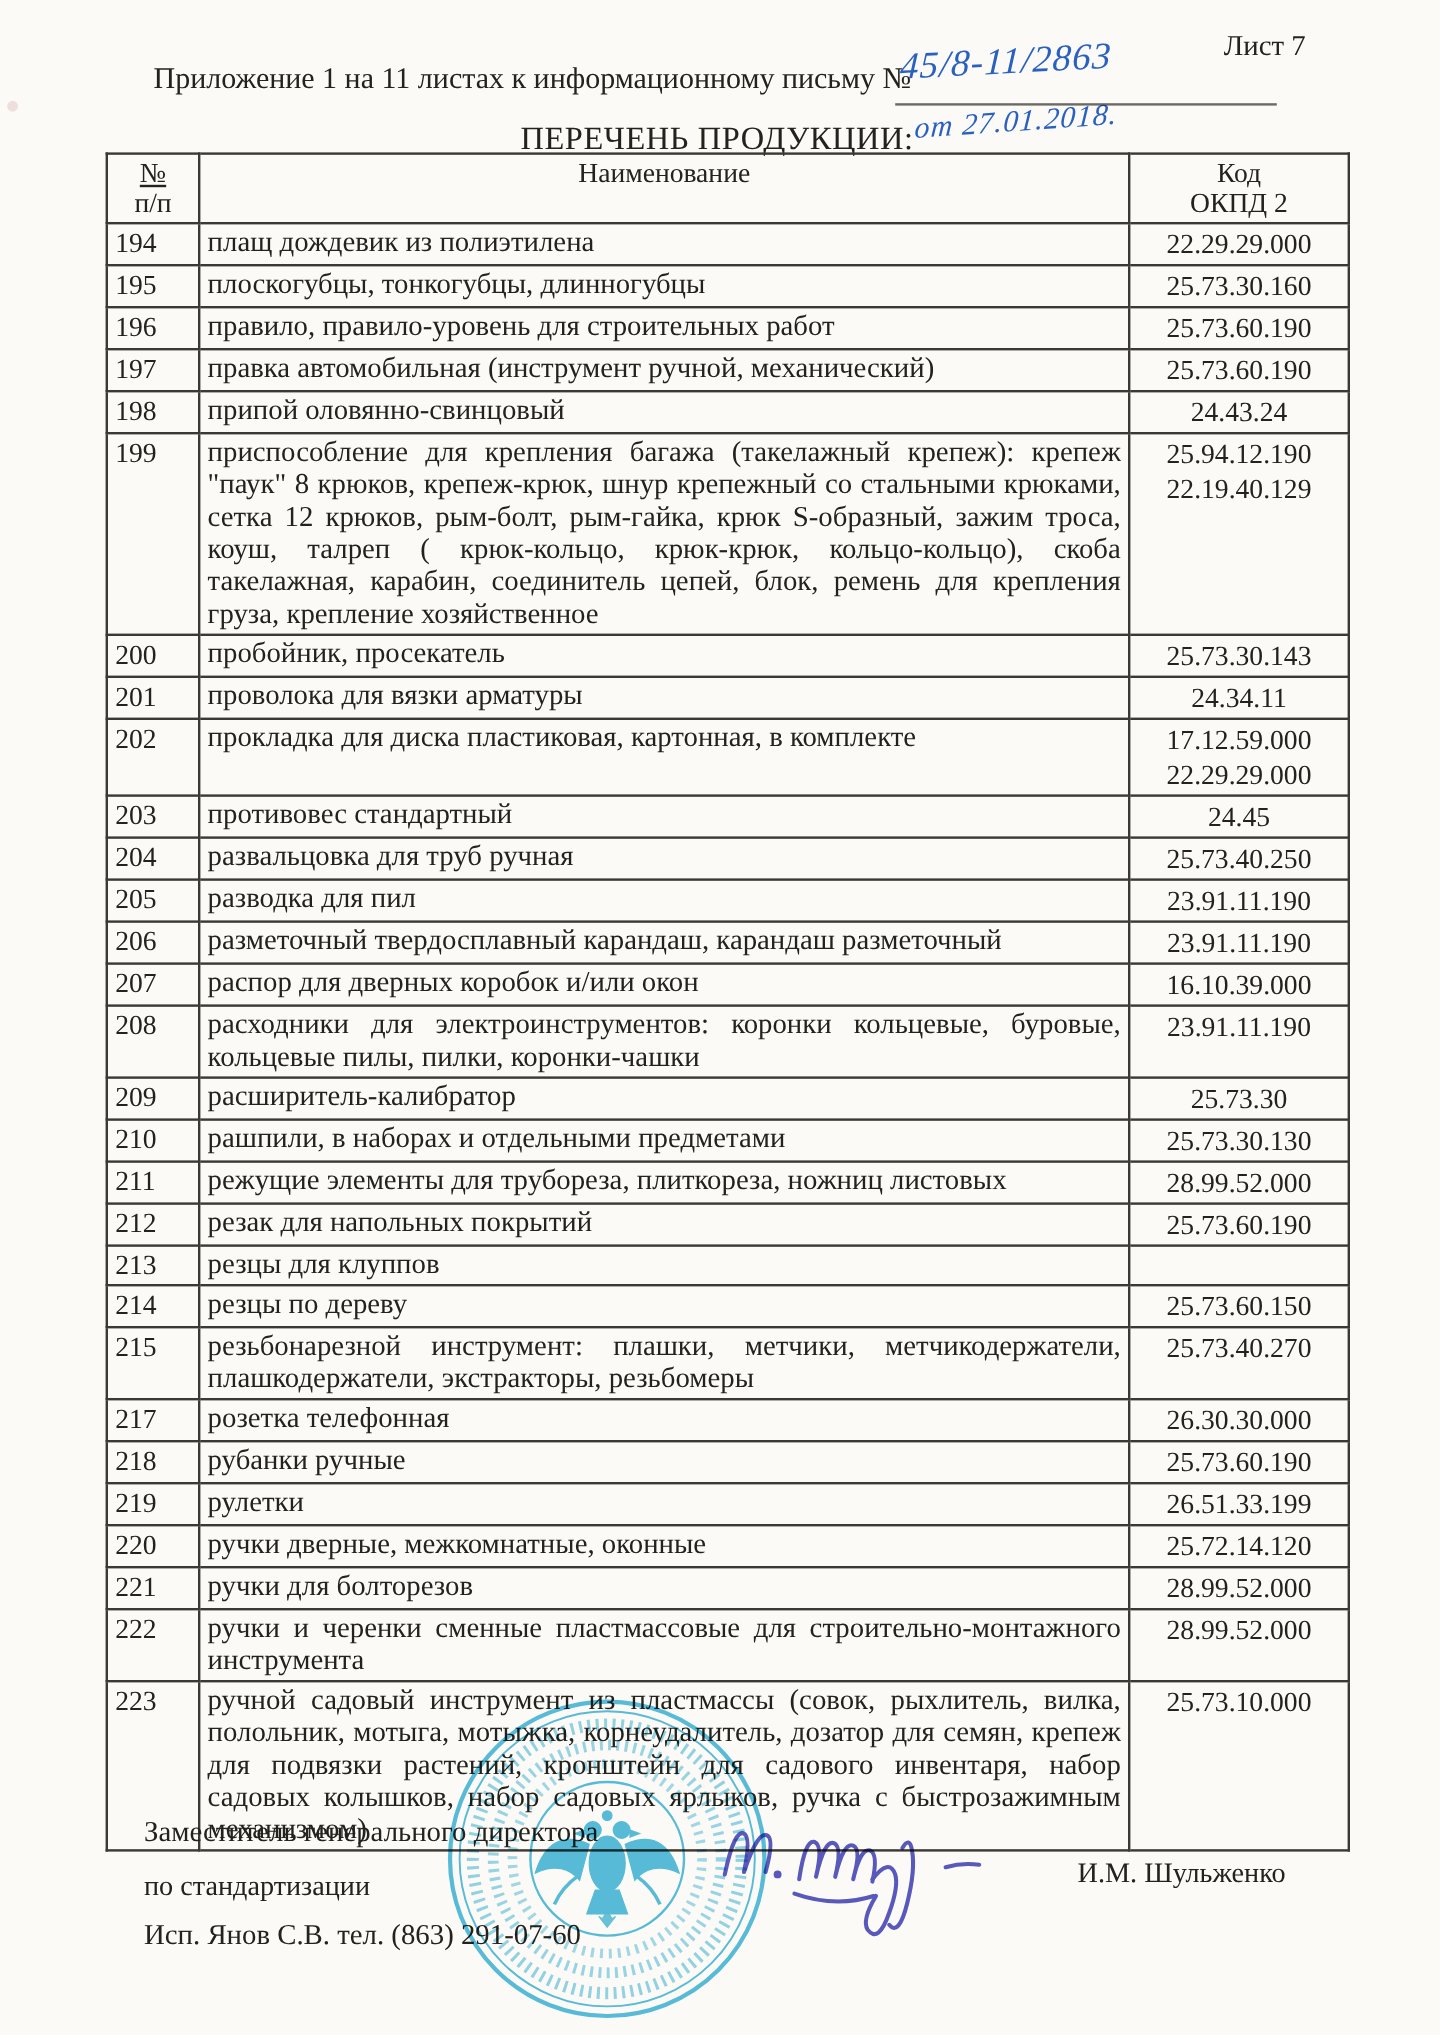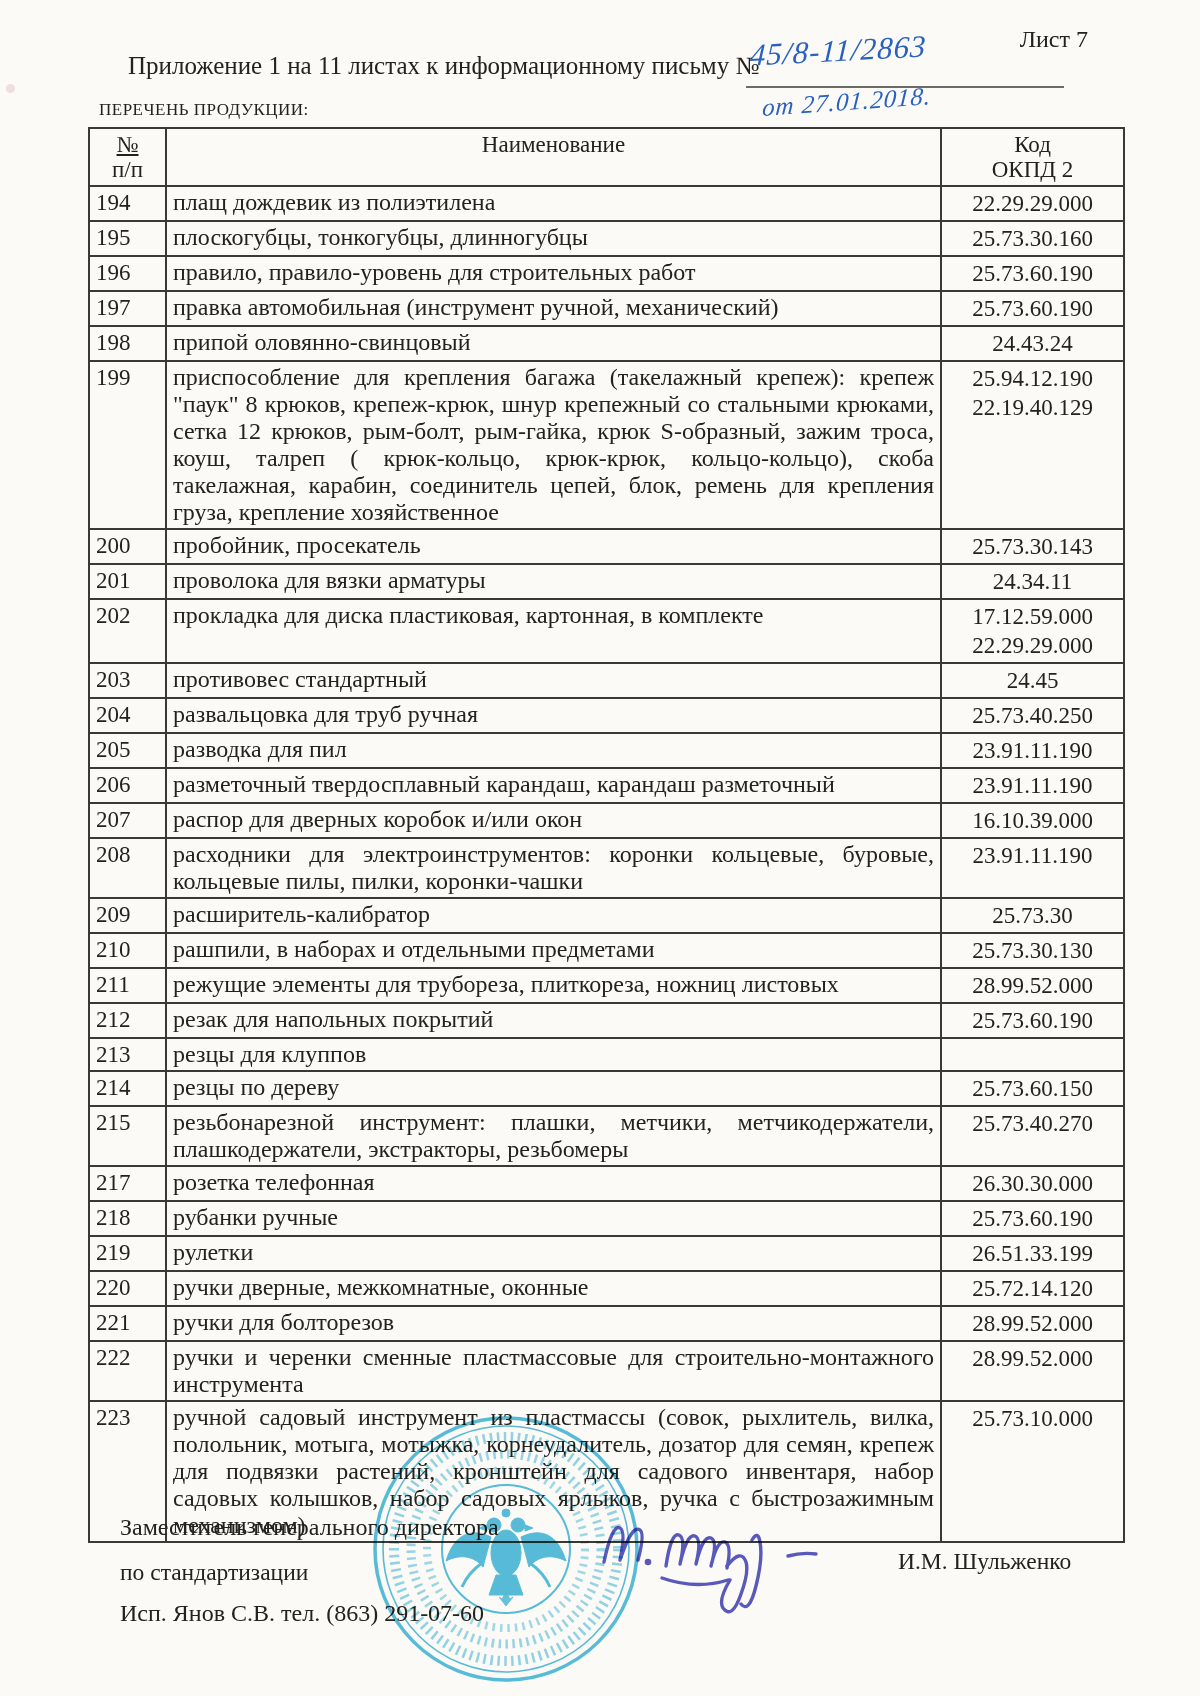--- a/index.html
+++ b/index.html
@@ -26,22 +26,22 @@
   .hw-underline{
     position:absolute;top:86px;left:746px;width:318px;height:2px;
     background:#6b6a64;
   }
   .hw-date{
     top:88px;left:762px;font-size:25px;letter-spacing:1px;
     transform:rotate(-4deg) skewX(-8deg);
     mix-blend-mode:multiply;
   }
   .doc-title{
-    position:absolute;top:100px;left:99px;width:1035px;
-    font-size:17px;letter-spacing:0.5px;
+    position:absolute;top:100px;left:80px;width:1035px;
+    text-align:center;font-size:27px;letter-spacing:0.5px;
   }
   
   table.product{
     position:absolute;top:127px;left:88px;width:1035px;
     border-collapse:collapse;
     font-size:23px;
     table-layout:fixed;
   }
   table.product col.w-num{width:77px;}
   table.product col.w-name{width:775px;}

